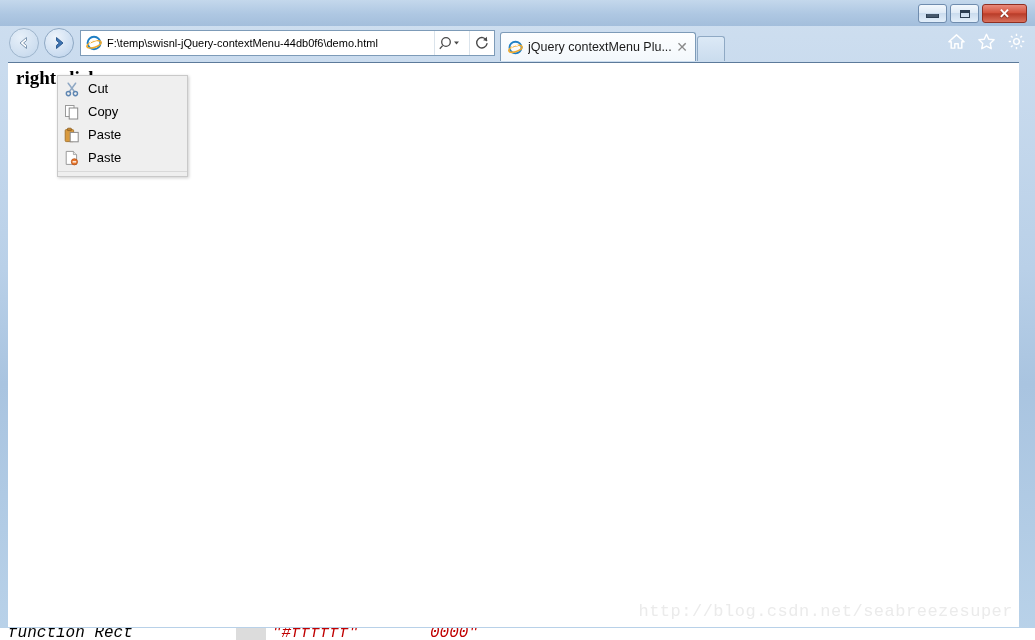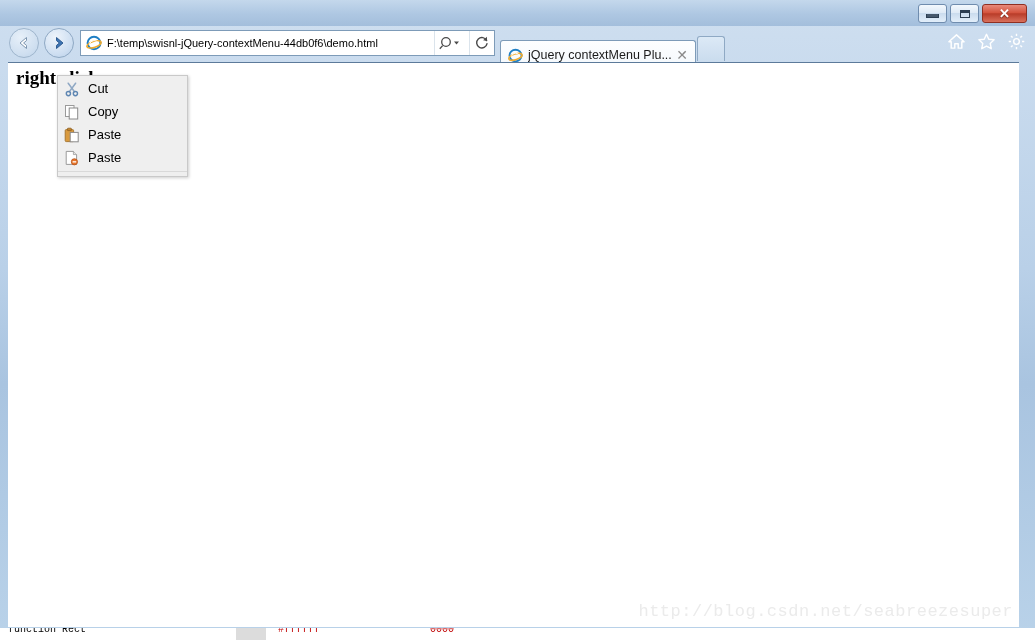--- a/index.html
+++ b/index.html
@@ -170,21 +170,20 @@
     width: 196px;
     height: 29px;
     background: linear-gradient(to bottom, #fdfeff 0%, #f3f8fc 100%);
     border: 1px solid #7d9bb8;
     border-bottom: none;
     border-radius: 3px 3px 0 0;
     box-sizing: border-box;
     display: flex;
     align-items: center;
     padding: 0 4px 0 6px;
-    margin-top: 8px;
   }
   #tab-favicon {
     width: 17px;
     height: 17px;
     flex: 0 0 auto;
     display: flex;
     align-items: center;
     justify-content: center;
   }
   #tab-title {
@@ -315,23 +314,24 @@
     background: #ffffff;
     overflow: hidden;
   }
   #bottom-strip-inner {
     position: absolute;
     left: 0;
     top: -4px;
     width: 1035px;
     height: 16px;
     font-family: "Liberation Mono", monospace;
-    font-size: 10px;
+    font-size: 16px;
     white-space: nowrap;
     color: #000000;
+    font-style: italic;
   }
   #bottom-gutter {
     position: absolute;
     left: 236px;
     top: 0;
     width: 30px;
     height: 16px;
     background: #dcdcdc;
   }
   .bottom-code-red { color: #c00000; }

